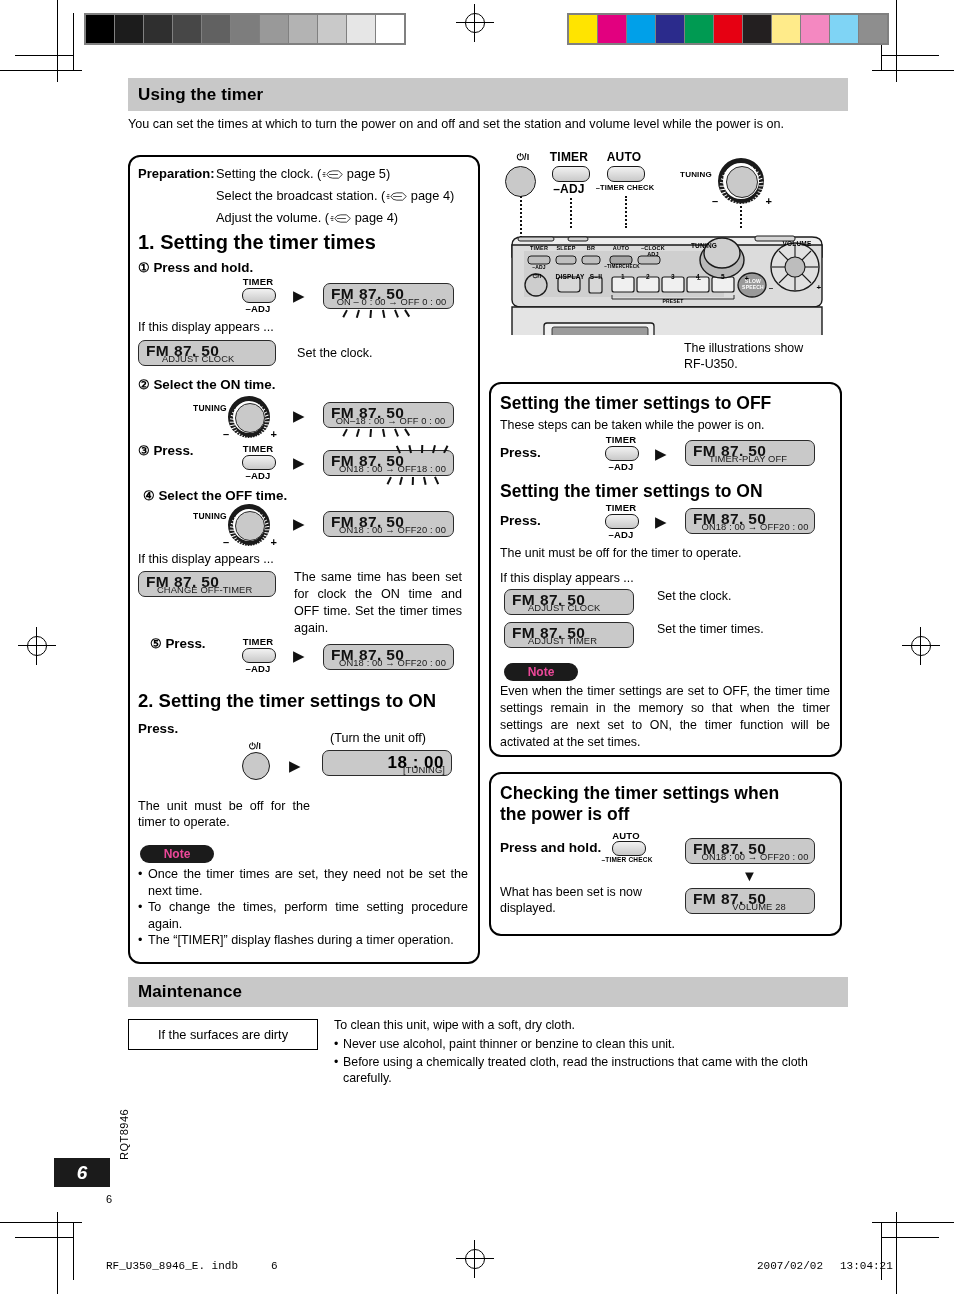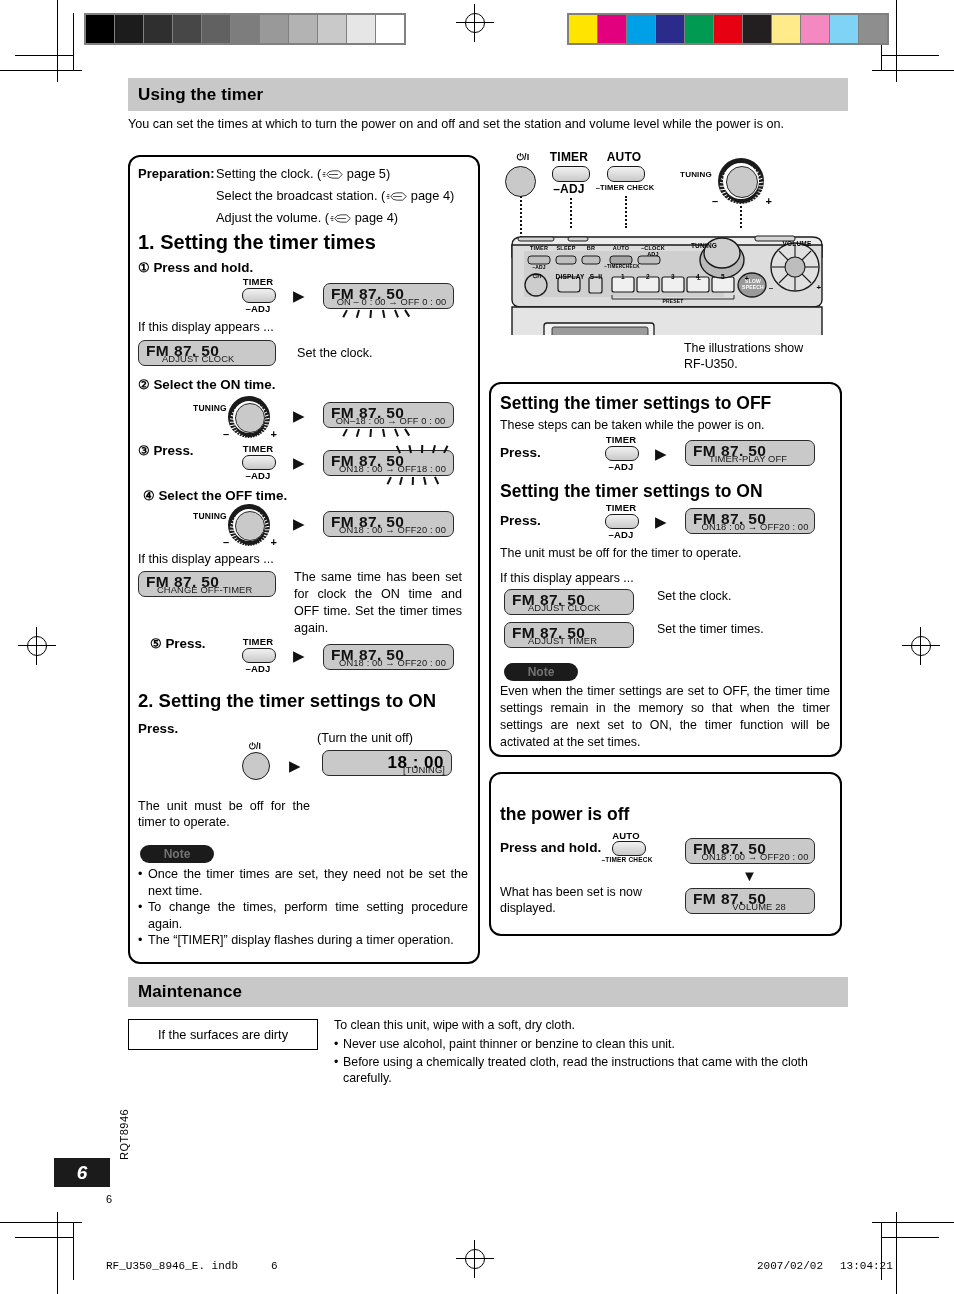--- a/index.html
+++ b/index.html
@@ -79,21 +79,21 @@
     background:#c9c9c9;border:1.6px solid #2a2a2a;
   }
   .knob .pm{position:absolute;font-size:11px;font-weight:bold;}
 
   
   .arr{position:absolute;font-size:15px;line-height:1;color:#111;}
   .darr{position:absolute;font-size:15px;line-height:1;color:#111;}
 
   
   .notepill{
-    position:absolute;background:#1b1b1b;color:#737373;border-radius:11px;
+    position:absolute;background:#1b1b1b;color:#ec4899;border-radius:11px;
     font-size:12px;font-weight:bold;display:flex;align-items:center;justify-content:center;
     height:18px;width:74px;
   }
 
   
   .cnum{font-size:13px;}
 
   
   .mbox{position:absolute;border:1.6px solid #000;background:#fff;display:flex;align-items:center;justify-content:center;font-size:12.8px;}
 
@@ -406,21 +406,21 @@
   <span class="fm">FM  87. 50</span>
   <span class="sub c" style="left:8px;">ON18 : 00 → OFF20 : 00</span>
 </div>
 
 <div class="t tb" style="left:138px;top:690px;font-size:18.5px;line-height:22px;">2. Setting the timer settings to ON</div>
 <div class="t tb" style="left:138px;top:721px;font-size:13.4px;">Press.</div>
 
 <div class="btnlbl" style="left:235px;top:741px;width:40px;font-size:8.5px;">⏻/I</div>
 <div class="roundbtn" style="left:242px;top:752px;"></div>
 <div class="arr" style="left:289px;top:758px;">▶</div>
-<div class="t" style="left:317px;top:731px;font-size:12.6px;">(Turn the unit off)</div>
+<div class="t" style="left:330px;top:731px;font-size:12.6px;">(Turn the unit off)</div>
 <div class="lcd" style="left:322px;top:750px;width:130px;height:26px;">
   <span class="big">18 : 00</span>
   <span class="sub r">[TUNING]</span>
 </div>
 <div class="t justify" style="left:138px;top:798px;width:172px;font-size:12.6px;line-height:16px;">The unit must be off for the timer to operate.</div>
 
 <div class="notepill" style="left:140px;top:845px;">
   <span>Note</span>
 </div>
 <div class="t" style="left:138px;top:866px;width:330px;font-size:12.6px;line-height:16.5px;">
@@ -616,21 +616,21 @@
 </div>
 <div class="t" style="left:657px;top:622px;font-size:12.4px;">Set the timer times.</div>
 
 <div class="notepill" style="left:504px;top:663px;">
   <span>Note</span>
 </div>
 <div class="t justify" style="left:500px;top:683px;width:330px;font-size:12.4px;line-height:17px;text-align:justify;">Even when the timer settings are set to OFF, the timer time settings remain in the memory so that when the timer settings are next set to ON, the timer function will be activated at the set times.</div>
 
 <div class="obox" style="left:489px;top:772px;width:349px;height:160px;"></div>
 <div class="t tb" style="left:500px;top:783px;font-size:17.5px;line-height:21px;width:330px;">
-  <br>
+  <span>Checking the timer settings when</span><br>
   <span>the power is off</span>
 </div>
 <div class="t tb" style="left:500px;top:840px;font-size:13.6px;">Press and hold.</div>
 <div class="btnlbl" style="left:602px;top:830px;width:48px;">AUTO</div>
 <div class="pillbtn" style="left:612px;top:841px;"></div>
 <div class="btnlbl" style="left:596px;top:856px;width:62px;font-size:6.5px;">–TIMER CHECK</div>
 <div class="lcd" style="left:685px;top:838px;width:130px;height:26px;">
   <span class="fm">FM  87. 50</span>
   <span class="sub c" style="left:10px;">ON18 : 00 → OFF20 : 00</span>
 </div>

